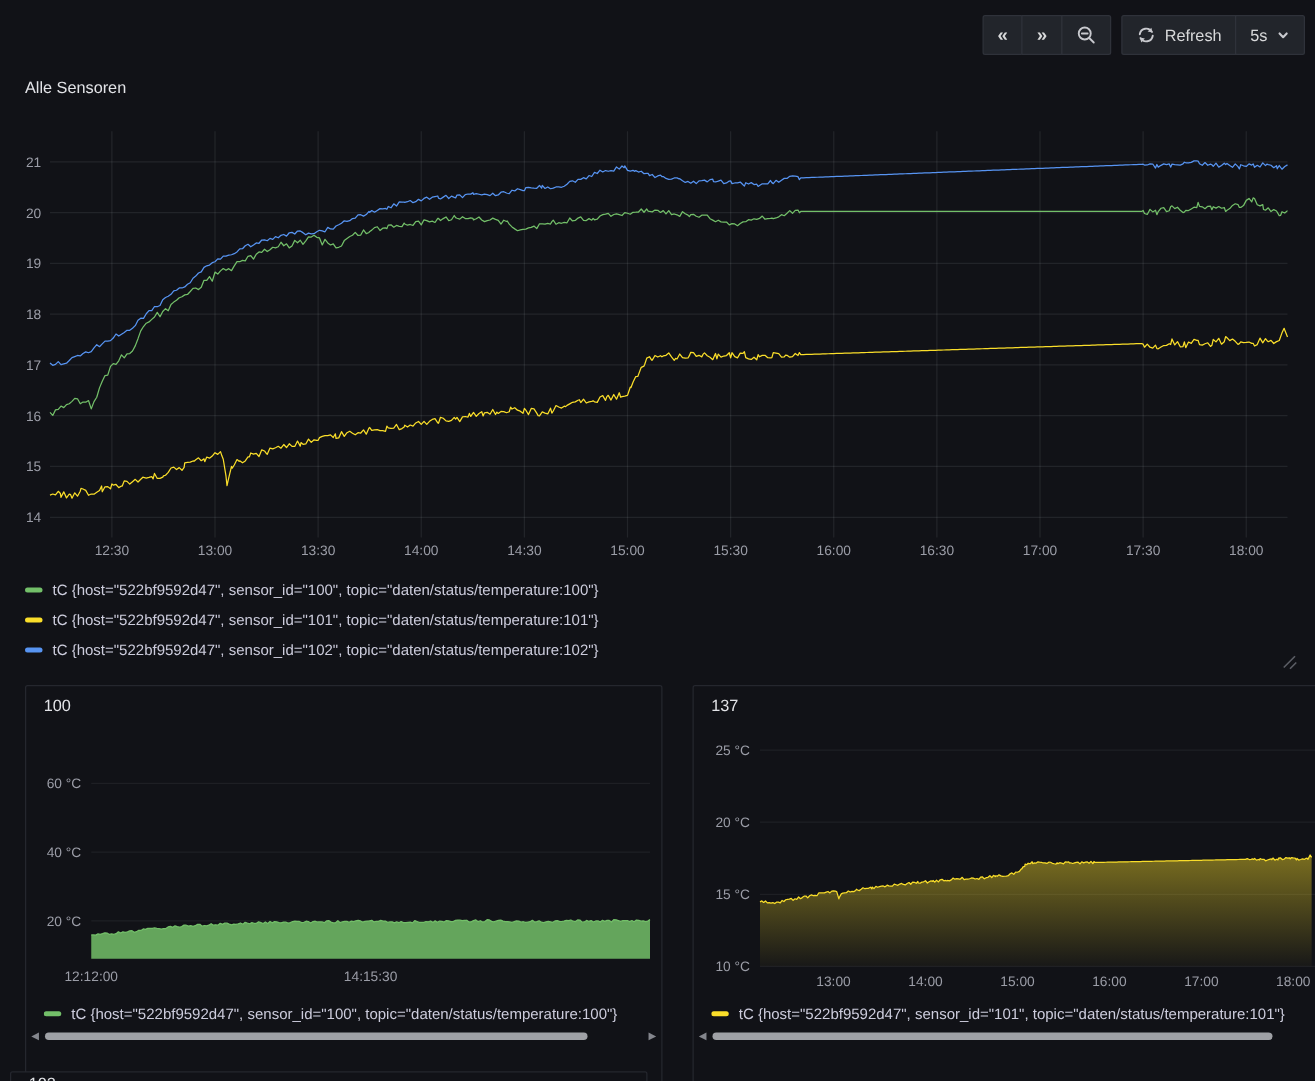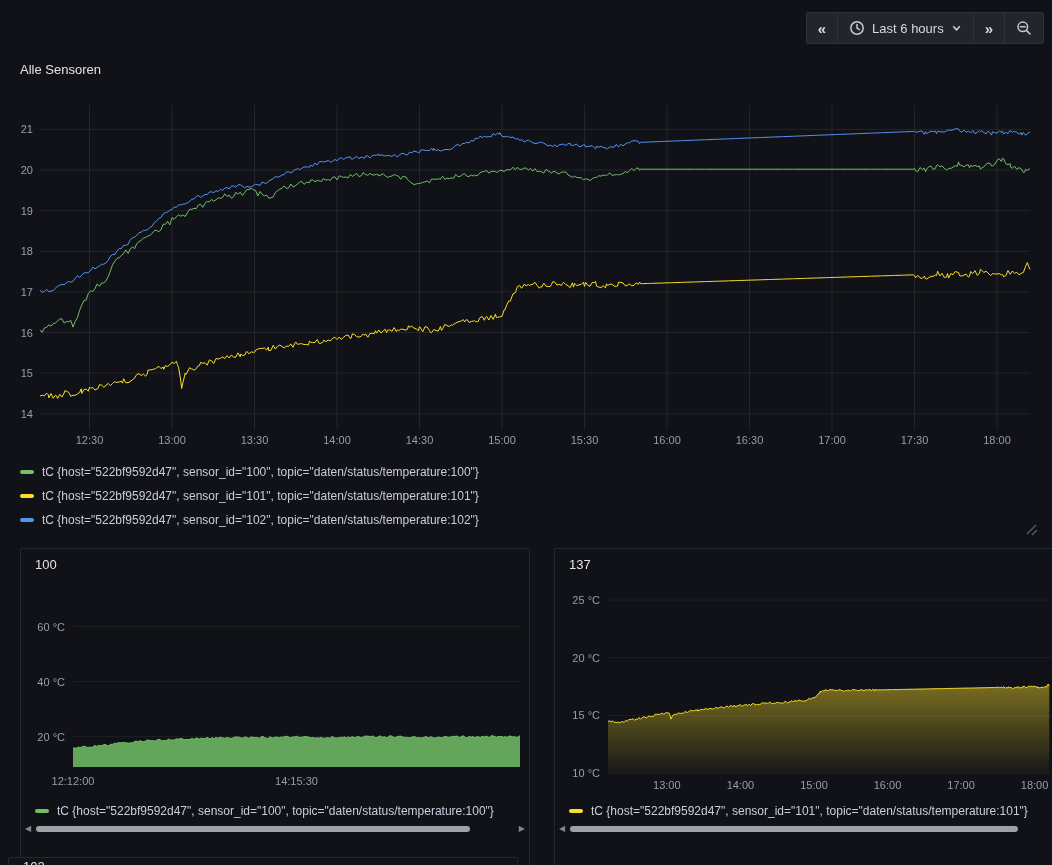--- a/index.html
+++ b/index.html
@@ -52,37 +52,44 @@
 <body>
 
 <div class="page">
 
   <div class="toolbar">
     <div class="btn-group">
       <div class="tbtn">
         <span class="glyph">«</span>
       </div>
       <div class="tbtn">
-        <svg class="icon" width="16" height="16" viewBox="0 0 16 16">
-          <circle cx="8" cy="8" r="6.2"></circle>
-          <path d="M8 4.6 V8.2 L10.4 9.6"></path>
-        </svg>
-        <span>Last 6 hours</span>
-        <svg class="icon" width="11" height="11" viewBox="0 0 10 10">
-          <path d="M2.4 3.4 L5 6.2 L7.6 3.4"></path>
-        </svg>
-      </div>
-      <div class="tbtn">
         <span class="glyph">»</span>
       </div>
       <div class="tbtn">
         <svg class="icon" width="16" height="16" viewBox="0 0 16 16">
           <circle cx="6.8" cy="6.8" r="4.8"></circle>
           <line x1="10.4" y1="10.4" x2="14" y2="14"></line>
           <line x1="4.5" y1="6.8" x2="9.1" y2="6.8"></line>
+        </svg>
+      </div>
+    </div>
+    <div class="btn-group">
+      <div class="tbtn">
+        <svg class="icon" width="16" height="16" viewBox="0 0 16 16">
+          <path d="M13.2 8.6a5.3 5.3 0 0 1-9.8 1.9"></path>
+          <path d="M2.8 7.4a5.3 5.3 0 0 1 9.8-1.9"></path>
+          <path class="solid" d="M12.1 2.1 L12.8 6.0 L9.1 5.2 Z"></path>
+          <path class="solid" d="M3.9 13.9 L3.2 10.0 L6.9 10.8 Z"></path>
+        </svg>
+        <span>Refresh</span>
+      </div>
+      <div class="tbtn">
+        <span>5s</span>
+        <svg class="icon" width="11" height="11" viewBox="0 0 10 10">
+          <path d="M2.4 3.4 L5 6.2 L7.6 3.4"></path>
         </svg>
       </div>
     </div>
   </div>
 
   <div class="main-panel">
     <div class="main-title">Alle Sensoren</div>
     <svg class="main-chart" width="1052" height="360">
         <line x1="40" x2="1030" y1="318.8" y2="318.8" stroke="rgba(240,250,255,0.08)" stroke-width="1"></line>
         <line x1="40" x2="1030" y1="278.1" y2="278.1" stroke="rgba(240,250,255,0.08)" stroke-width="1"></line>

